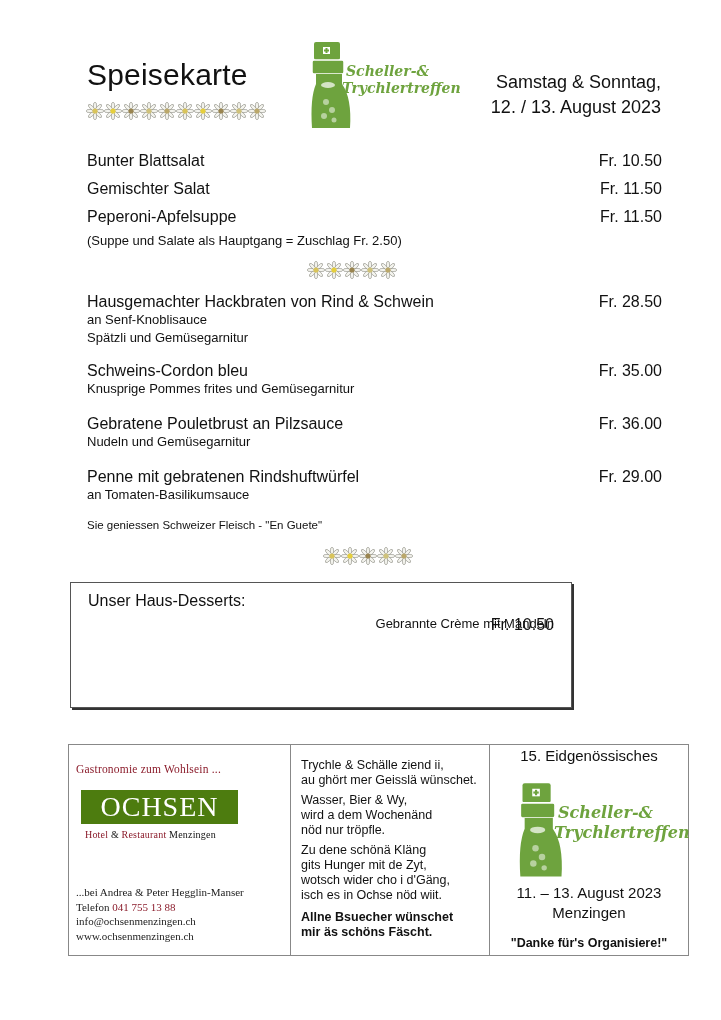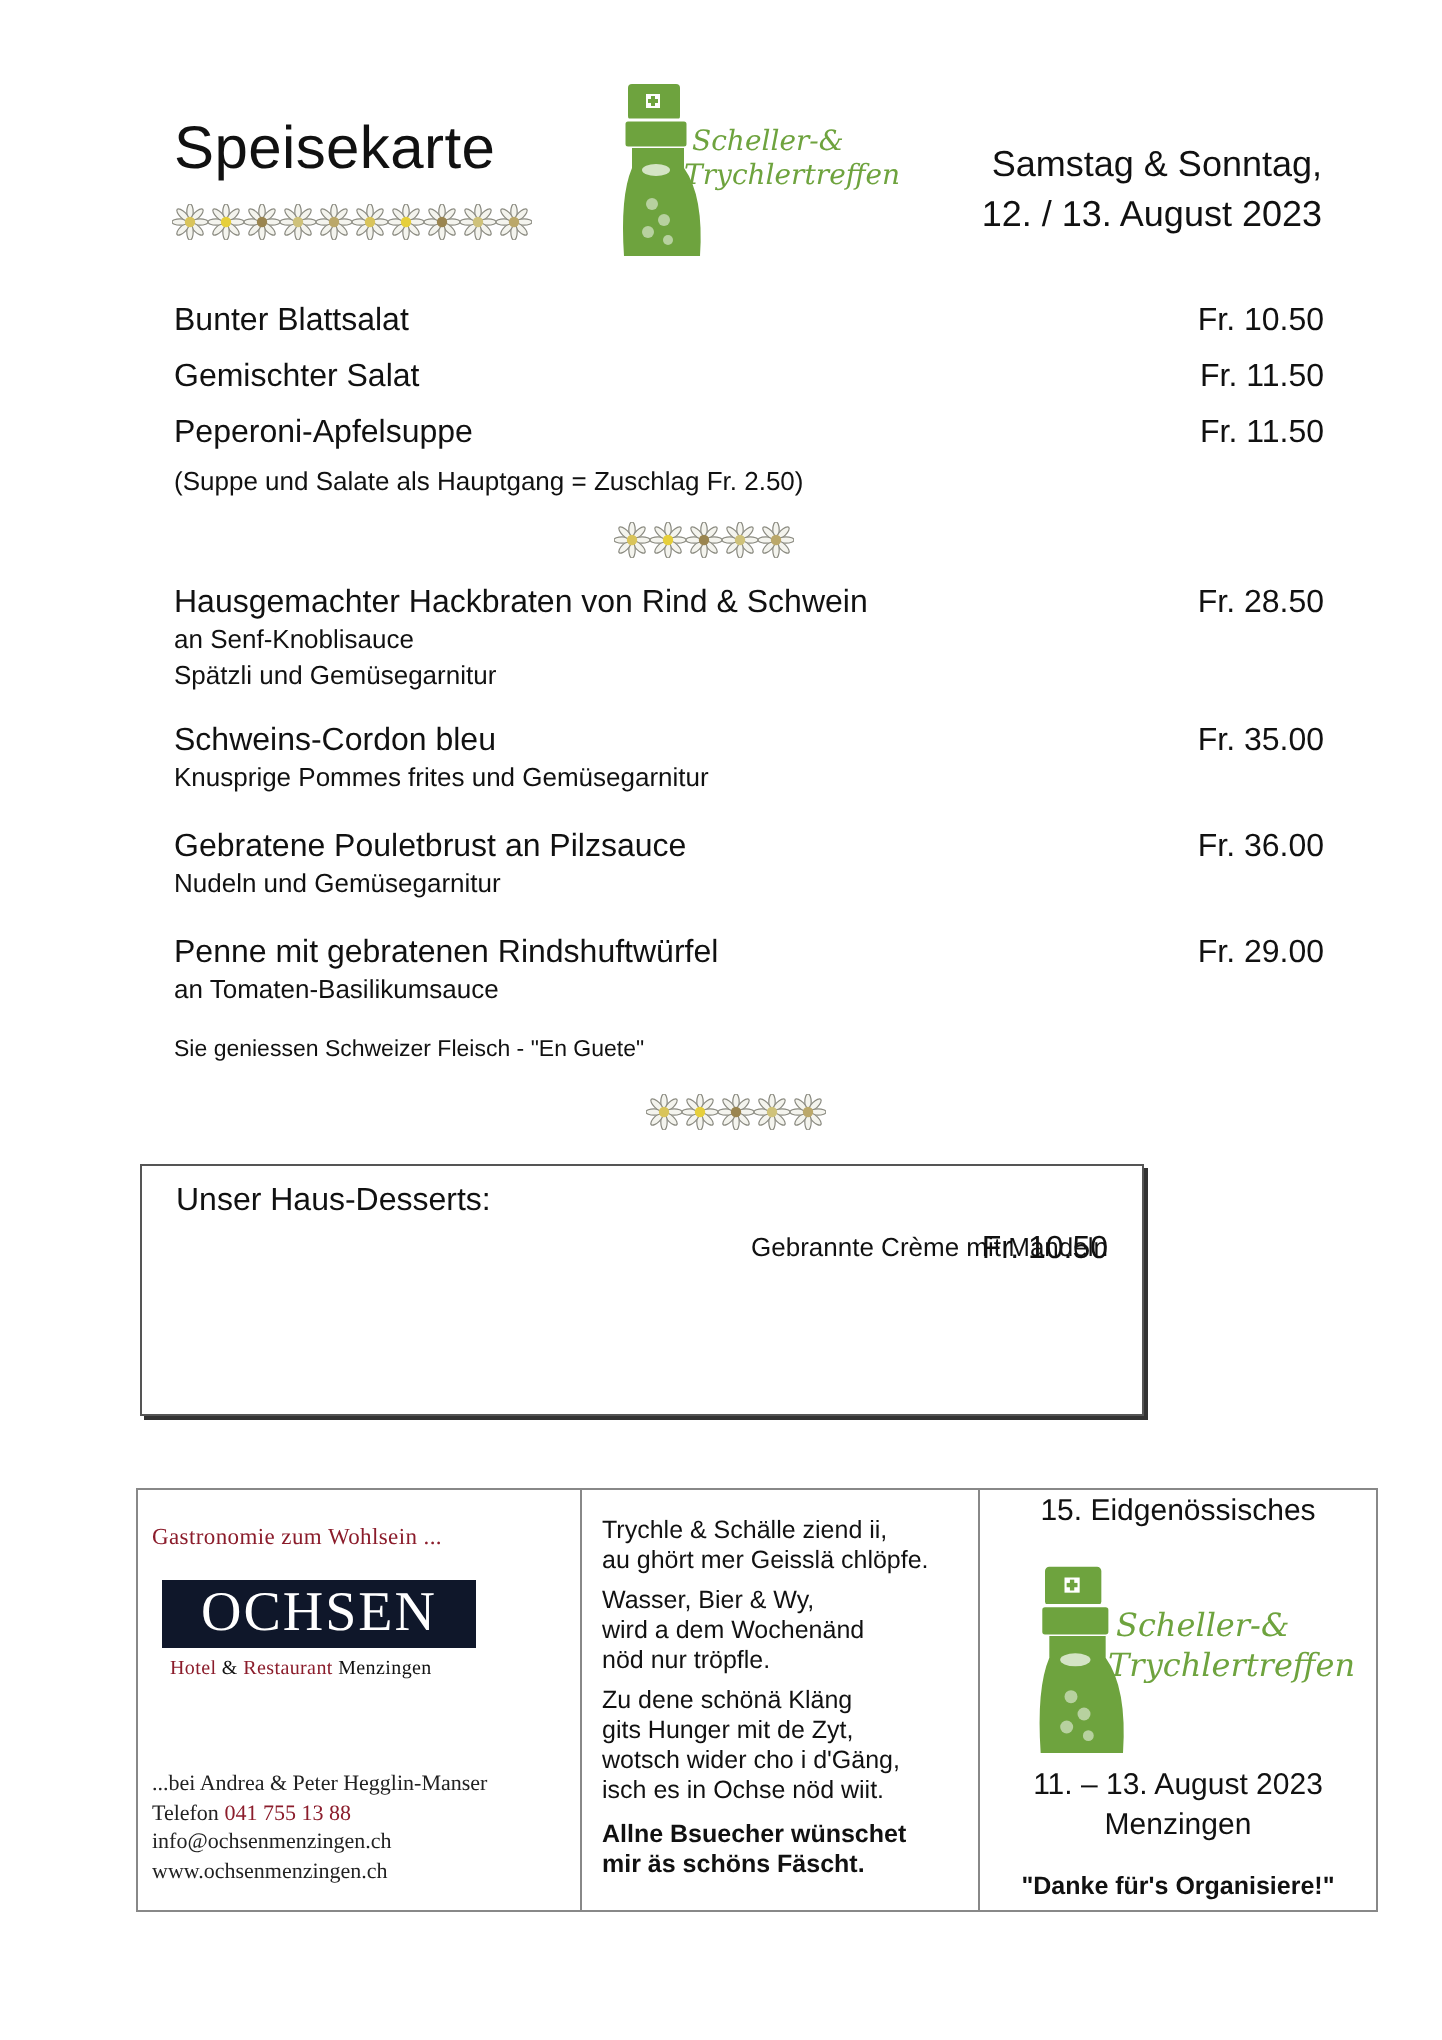--- a/index.html
+++ b/index.html
@@ -16,21 +16,21 @@
     .flower { width: 18px; height: 18px; display: inline-block; position: relative; }
     .flower svg { width: 18px; height: 18px; display: block; }
 
     .flowers-top { left: 86px; top: 102px; }
     .flowers-mid1 { left: 307px; top: 261px; }
     .flowers-mid2 { left: 323px; top: 547px; }
 
     
     .logo { position: absolute; }
     .logo-top { left: 308px; top: 40px; width: 135px; height: 92px; }
-    .logo-script { font-family: "DejaVu Serif", serif; font-style: italic; font-weight: normal; color: #6ea33e; line-height: 1; }
+    .logo-script { font-family: "DejaVu Serif", serif; font-style: italic; font-weight: bold; color: #6ea33e; line-height: 1; }
 
     
     .row { position: absolute; left: 87px; width: 575px; }
     .row .name { font-size: 16px; }
     .row .price { position: absolute; right: 0; top: 0; font-size: 16px; }
     .row .sub { font-size: 13px; line-height: 18px; }
     .note { position: absolute; left: 87px; font-size: 13px; }
     .note-sm { position: absolute; left: 87px; font-size: 11.5px; }
 
     
@@ -55,21 +55,21 @@
     .col { height: 100%; position: relative; }
     .col-1 { width: 222px; border-right: 1px solid #888; }
     .col-2 { width: 199px; border-right: 1px solid #888; }
     .col-3 { flex: 1; }
 
     .serif { font-family: "Liberation Serif", serif; }
     .maroon { color: #8b1c2b; }
     .gastro { position: absolute; left: 7px; top: 18px; font-size: 11.5px; letter-spacing: 0.2px; }
     .ochsen-box {
       position: absolute; left: 12px; top: 45px; width: 157px; height: 34px;
-      background: #0f172a;
+      background: #4d7c0f;
       display: flex; align-items: center; justify-content: center;
       color: #fff; font-size: 28px; letter-spacing: 1px;
     }
     .hotel-line { position: absolute; left: 16px; top: 84px; font-size: 10px; letter-spacing: 0.2px; }
     .contact { position: absolute; left: 7px; top: 140px; font-size: 11px; line-height: 14.5px; color: #222; }
 
     .poem { position: absolute; left: 10px; top: 13px; font-size: 12.5px; line-height: 15px; color: #111; }
     .poem p { margin-bottom: 5px; }
     .poem .bold { font-weight: bold; margin-top: 7px; }
 
@@ -437,21 +437,21 @@
       </div>
       <div>info@ochsenmenzingen.ch</div>
       <div>www.ochsenmenzingen.ch</div>
     </div>
   </div>
 
   <div class="col col-2">
     <div class="poem">
       <p>
         <span>Trychle &amp; Schälle ziend ii,</span><br>
-        <span>au ghört mer Geisslä chlöpfe.</span>
+        <span>au ghört mer Geisslä wünschet.</span>
       </p>
       <p>
         <span>Wasser, Bier &amp; Wy,</span><br>
         <span>wird a dem Wochenänd</span><br>
         <span>nöd nur tröpfle.</span>
       </p>
       <p>
         <span>Zu dene schönä Kläng</span><br>
         <span>gits Hunger mit de Zyt,</span><br>
         <span>wotsch wider cho i d'Gäng,</span><br>

